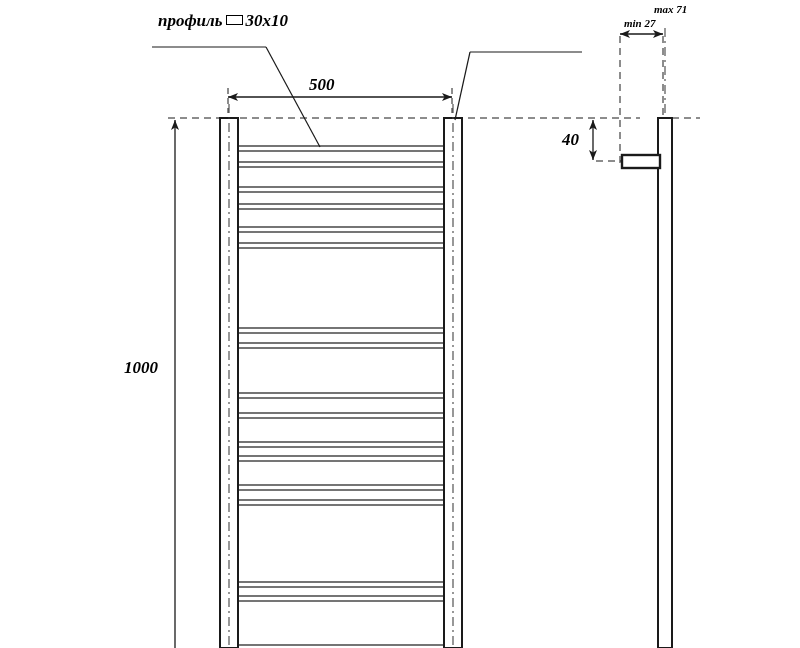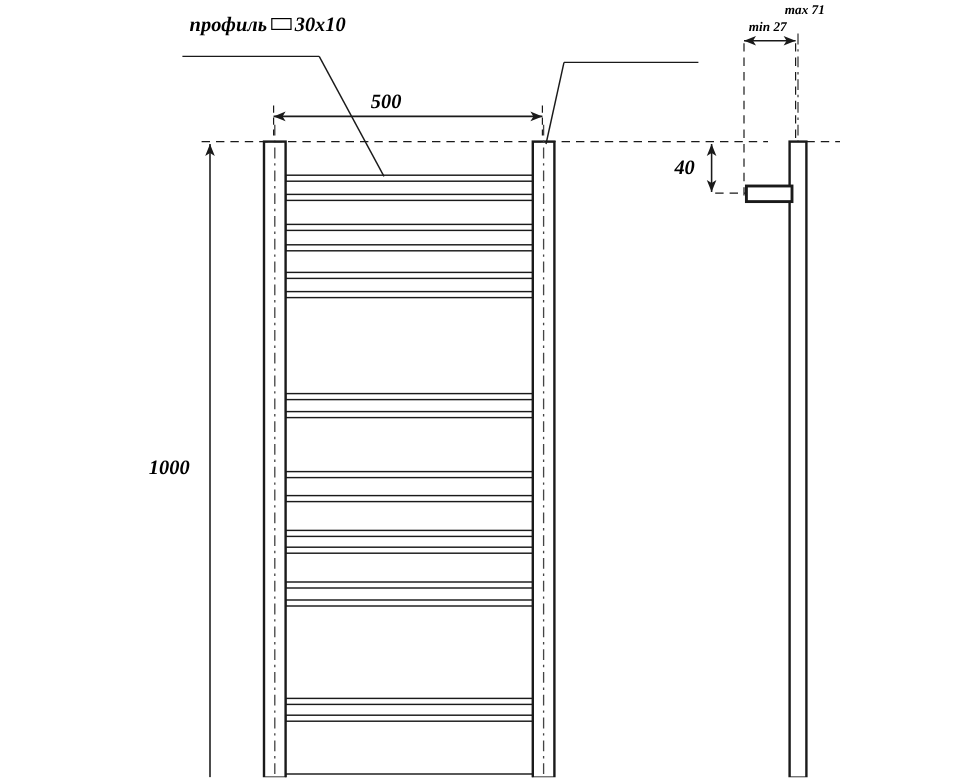--- a/index.html
+++ b/index.html
@@ -139,21 +139,21 @@
     </g>
   </svg>
 
   <div class="lbl lbl-note" style="left:158px; top:12px;">
     <span>профиль</span><span class="icon-rect-h"></span><span>30x10</span>
   </div>
 
 
   <div class="lbl lbl-dim" style="left:309px; top:76px;text-align:right;">500</div>
 
-  <div class="lbl lbl-dim" style="left:124px; top:381px;">1000</div>
+  <div class="lbl lbl-dim" style="left:124px; top:359px;">1000</div>
 
   <div class="lbl lbl-dim" style="left:562px; top:120px;margin-top:11px;">40</div>
 
   <div class="lbl lbl-small" style="left:622px; top:4px;margin-left:32px;">max 71</div>
 
   <div class="lbl lbl-small" style="left:624px; top:18px;">min 27</div>
 
 </div>
 
 </body></html>

